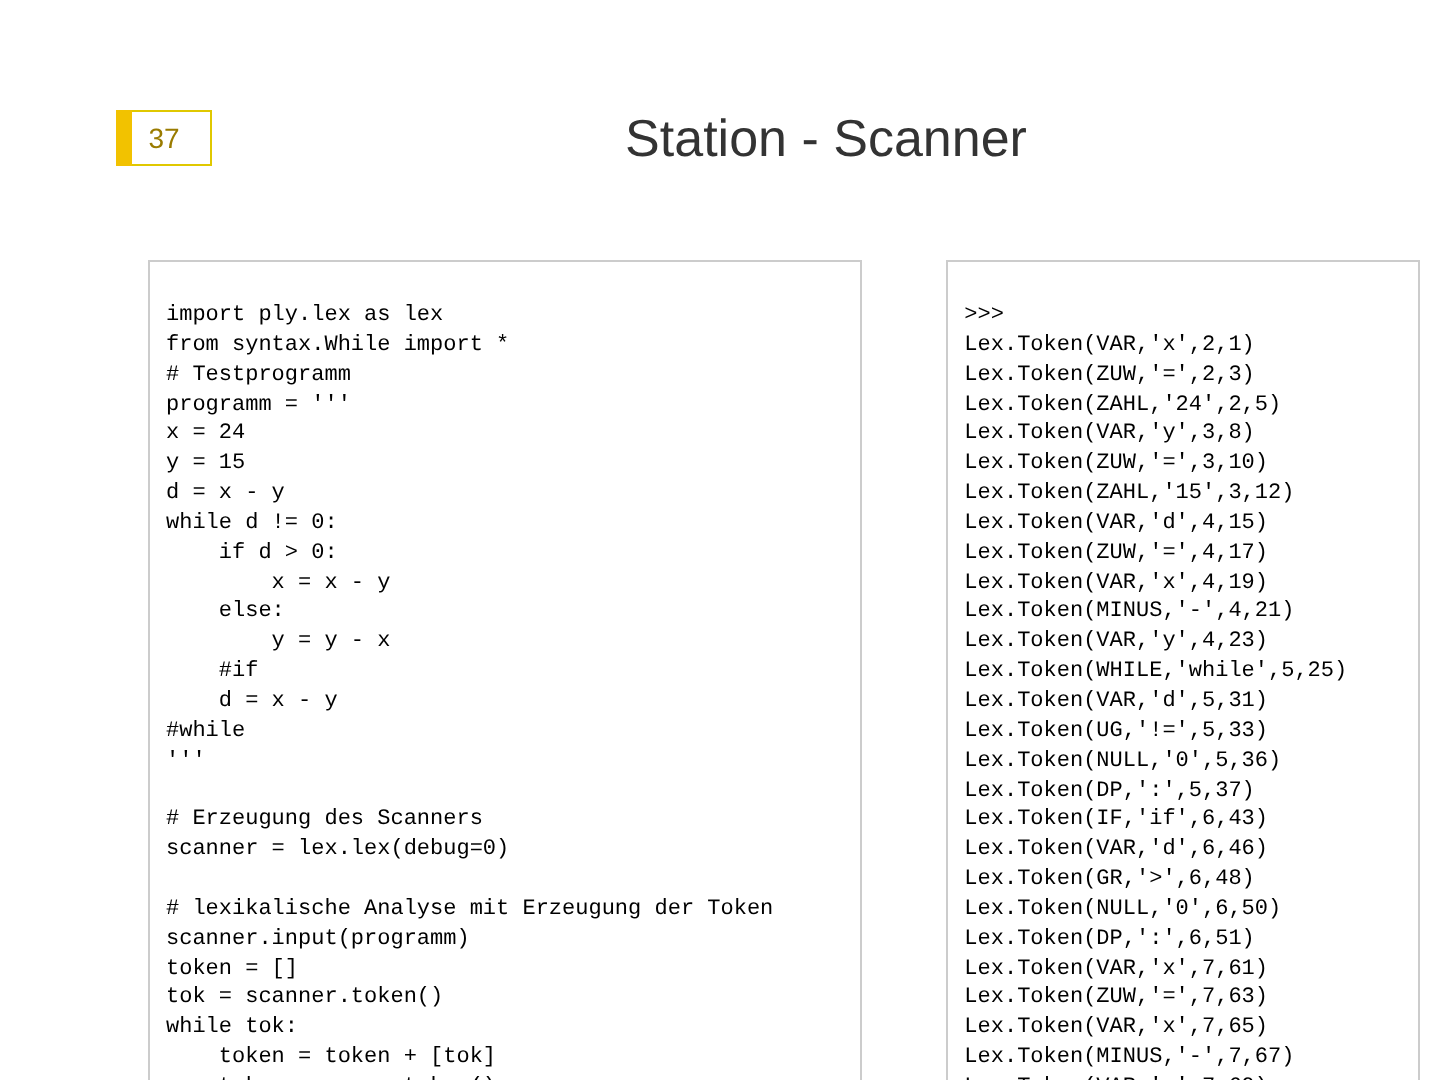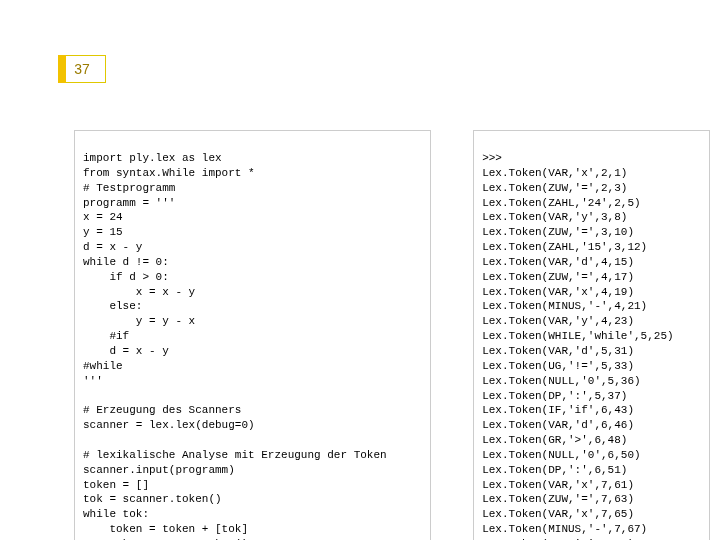--- a/index.html
+++ b/index.html
@@ -13,20 +13,21 @@
 .left { flex: 1.55; }
 .right { flex: 1; }
 </style>
 </head>
 <body>
 
 <div class="header">
   <div class="num-box">
     <span>37</span>
   </div>
+  <div class="title">Station - Scanner</div>
 </div>
 
 <div class="body">
   <div class="pane left">import ply.lex as lex
 from syntax.While import *
 # Testprogramm
 programm = '''
 x = 24
 y = 15
 d = x - y

